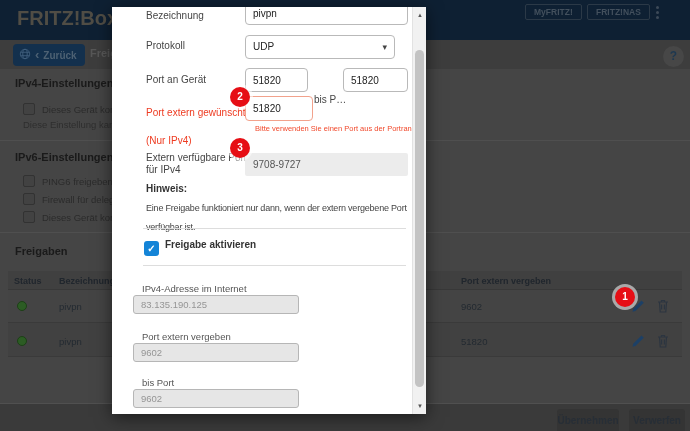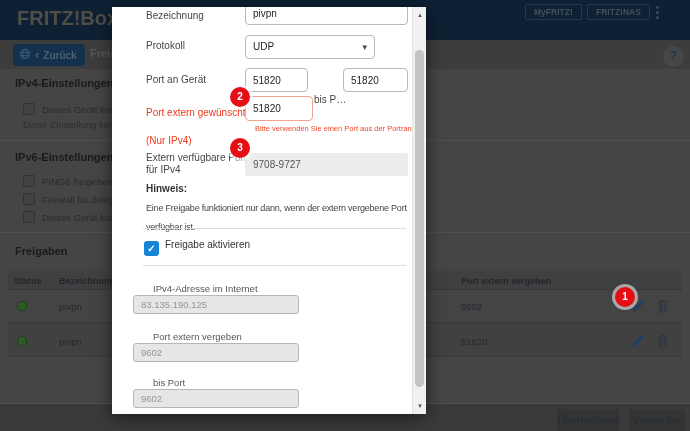--- a/index.html
+++ b/index.html
@@ -58,38 +58,38 @@
   #m-scroll { position:absolute; right:0; top:0; width:14px; height:100%; background:#f1f1f1; border-left:1px solid #e2e2e2; }
   #m-up, #m-down { position:absolute; left:0; width:14px; text-align:center; font-size:6px; color:#555; cursor:pointer; }
   #m-up { top:5px; } #m-down { bottom:5px; }
   #m-thumb { position:absolute; left:2px; top:43px; width:9px; height:337px; background:#c3c3c3; border-radius:5px; cursor:pointer; }
 
   .m-label { font-size:10px; color:#454545; white-space:nowrap; }
   .m-red { color:#ee3b21; }
   .inp { position:absolute; height:24px; border:1px solid #b9b9b9; border-radius:4px; background:#fff;
          font-family:"Liberation Sans",sans-serif; font-size:10px; color:#222; padding:0 7px; }
   #f-bez-input { left:133px; top:-6px; width:163px; }
-  #f-proto-box { left:133px; top:28px; width:130px; height:24px; border:1px solid #b9b9b9; border-radius:4px;
+  #f-proto-box { left:133px; top:28px; width:150px; height:24px; border:1px solid #b9b9b9; border-radius:4px;
                  font-size:10px; color:#222; line-height:22px; padding:0 7px; cursor:pointer; }
   #f-proto-arrow { position:absolute; right:7px; top:0; font-size:9px; color:#444; line-height:22px; }
   #f-portg-in1 { left:133px; top:61px; width:63px; }
   #f-portg-in2 { left:231px; top:61px; width:65px; }
   #f-pext-input { left:133px; top:89px; width:68px; height:25px; border-color:#f2a28c; }
   #f-pext-err { left:143px; top:117px; font-size:7.5px; color:#f1492c; white-space:nowrap; }
   #f-range-label { left:34px; top:145px; white-space:pre-line; line-height:12px; }
   #f-range-box { left:133px; top:146px; width:163px; height:23px; background:#ececec; border-radius:2px;
                  font-size:10px; color:#555; line-height:23px; padding:0 8px; }
   #m-hinweis { left:34px; top:176px; font-size:10px; font-weight:bold; color:#333; }
   #m-hinweis-text { left:34px; top:192px; width:276px; font-size:9px; letter-spacing:-0.2px;
                     line-height:19px; color:#444; white-space:pre-line; }
   .m-div { left:31px; width:263px; height:1px; background:#dddddd; }
   #m-cb { left:32px; top:234px; width:15px; height:15px; background:#1484d7; border-radius:3px;
           color:#fff; font-size:10px; font-weight:bold; text-align:center; line-height:15px; cursor:pointer; }
-  #m-cb-label { left:53px; top:232px; font-size:10px; color:#333; }
-  .m-sublabel { font-size:9.5px; color:#555; white-space:nowrap;margin-left:11px; }
+  #m-cb-label { left:53px; top:232px; font-size:10px; color:#333;font-weight:bold; }
+  .m-sublabel { font-size:9.5px; color:#555; white-space:nowrap; }
   .inp-dis { position:absolute; left:21px; width:166px; height:19px; background:#e6e6e6 !important;
              border:1px solid #b6b6b6; border-radius:3px; color:#959595 !important;
              font-family:"Liberation Sans",sans-serif; font-size:9.5px; padding:0 7px; opacity:1; }
 
   
   .marker { width:20px; height:20px; border-radius:50%; background:#e60e15;
             box-shadow:0 0 0 3px rgba(255,255,255,0.55); color:#fff; font-size:10px; font-weight:bold;
             text-align:center; line-height:20px; z-index:40; }
 </style>
 </head>

